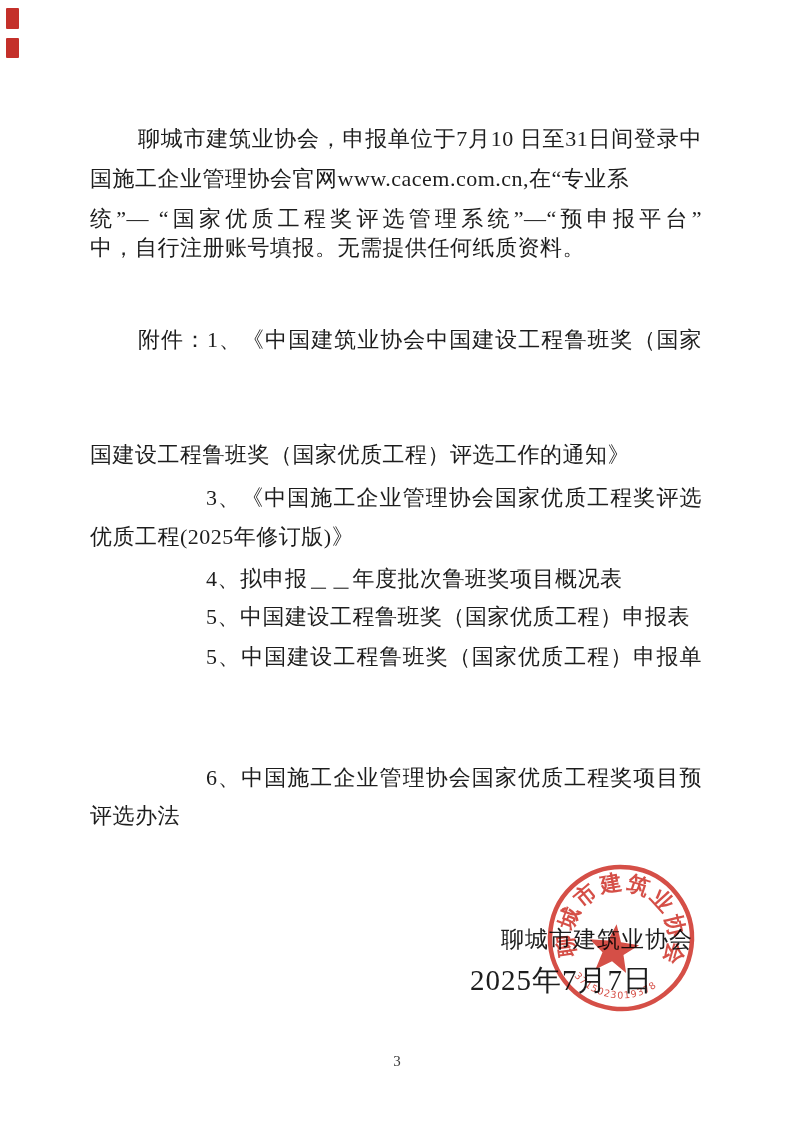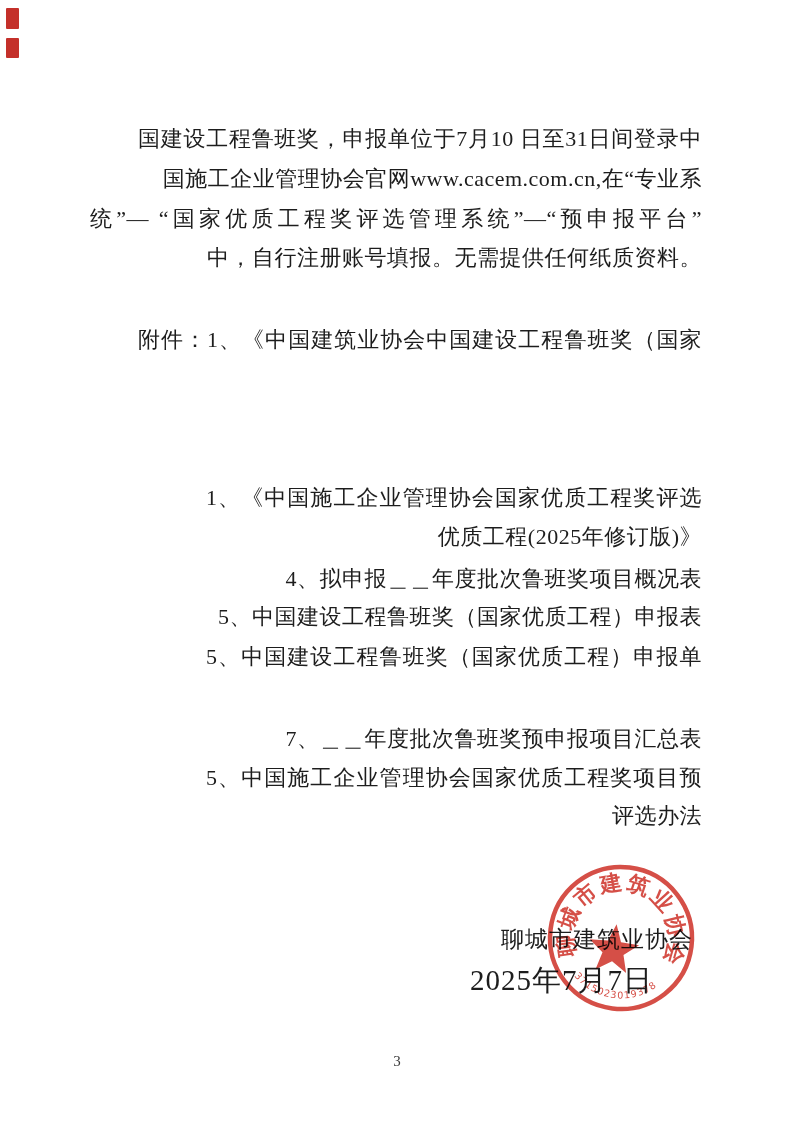--- a/index.html
+++ b/index.html
@@ -13,21 +13,20 @@
     color:#1d1d1d;
   }
   .line{
     position:absolute;
     left:90px;
     width:612px;
     font-size:22px;
     line-height:38px;
     letter-spacing:0.5px;
     white-space:nowrap;
-    text-align:right;
   }
   .line.j{
     white-space:normal;
     text-align:justify;
     text-align-last:justify;
     -moz-text-align-last:justify;
   }
   .ind1{text-indent:48px;}
   .ind2{text-indent:116px;}
   .sig{
@@ -69,33 +68,33 @@
   .corner-mark.m2{top:38px;height:20px;}
 </style>
 </head>
 <body>
 
 <div class="page">
 
   <div class="corner-mark m1"></div>
   <div class="corner-mark m2"></div>
 
-  <div class="line j ind1" style="top:120px">国建设工程鲁班奖，申报单位于7月10 日至31日间登录中</div>
+  <div class="line j ind1" style="top:120px">聊城市建筑业协会，申报单位于7月10 日至31日间登录中</div>
   <div class="line" style="top:160px">国施工企业管理协会官网www.cacem.com.cn,在“专业系</div>
   <div class="line j" style="top:200px">统”— “国家优质工程奖评选管理系统”—“预申报平台”</div>
-  <div class="line" style="top:239px">中，自行注册账号填报。无需提供任何纸质资料。</div>
+  <div class="line" style="top:229px">中，自行注册账号填报。无需提供任何纸质资料。</div>
 
   <div class="line j ind1" style="top:321px">附件：1、《中国建筑业协会中国建设工程鲁班奖（国家</div>
-  <div class="line j ind2" style="top:479px">1、《中国施工企业管理协会国家优质工程奖评选</div>
+  <div class="line" style="top:436px">国建设工程鲁班奖（国家优质工程）评选工作的通知》</div>
+  <div class="line j ind2" style="top:479px">3、《中国施工企业管理协会国家优质工程奖评选</div>
   <div class="line" style="top:518px">优质工程(2025年修订版)》</div>
   <div class="line ind2" style="top:560px">4、拟申报＿＿年度批次鲁班奖项目概况表</div>
   <div class="line ind2" style="top:598px">5、中国建设工程鲁班奖（国家优质工程）申报表</div>
   <div class="line j ind2" style="top:638px">5、中国建设工程鲁班奖（国家优质工程）申报单</div>
-  <div class="line ind2" style="top:720px">7、＿＿年度批次鲁班奖预申报项目汇总表</div>
-  <div class="line j ind2" style="top:759px">5、中国施工企业管理协会国家优质工程奖项目预</div>
+  <div class="line j ind2" style="top:759px">6、中国施工企业管理协会国家优质工程奖项目预</div>
   <div class="line" style="top:797px">评选办法</div>
 
   <div class="sig org">聊城市建筑业协会</div>
   <div class="sig date">2025年7月7日</div>
 
   <svg class="seal" viewBox="0 0 153 153" aria-hidden="true">
     <circle cx="76.5" cy="76.5" r="70.5" fill="none" stroke="#cf342b" stroke-width="4.5"></circle>
     <defs>
       <path id="sealArcTop" d="M 34.1 99.0 A 48 48 0 1 1 118.9 99.0" fill="none"></path>
       <path id="sealArcBottom" d="M 30.5 115.1 A 60 60 0 0 0 122.5 115.1" fill="none"></path>

